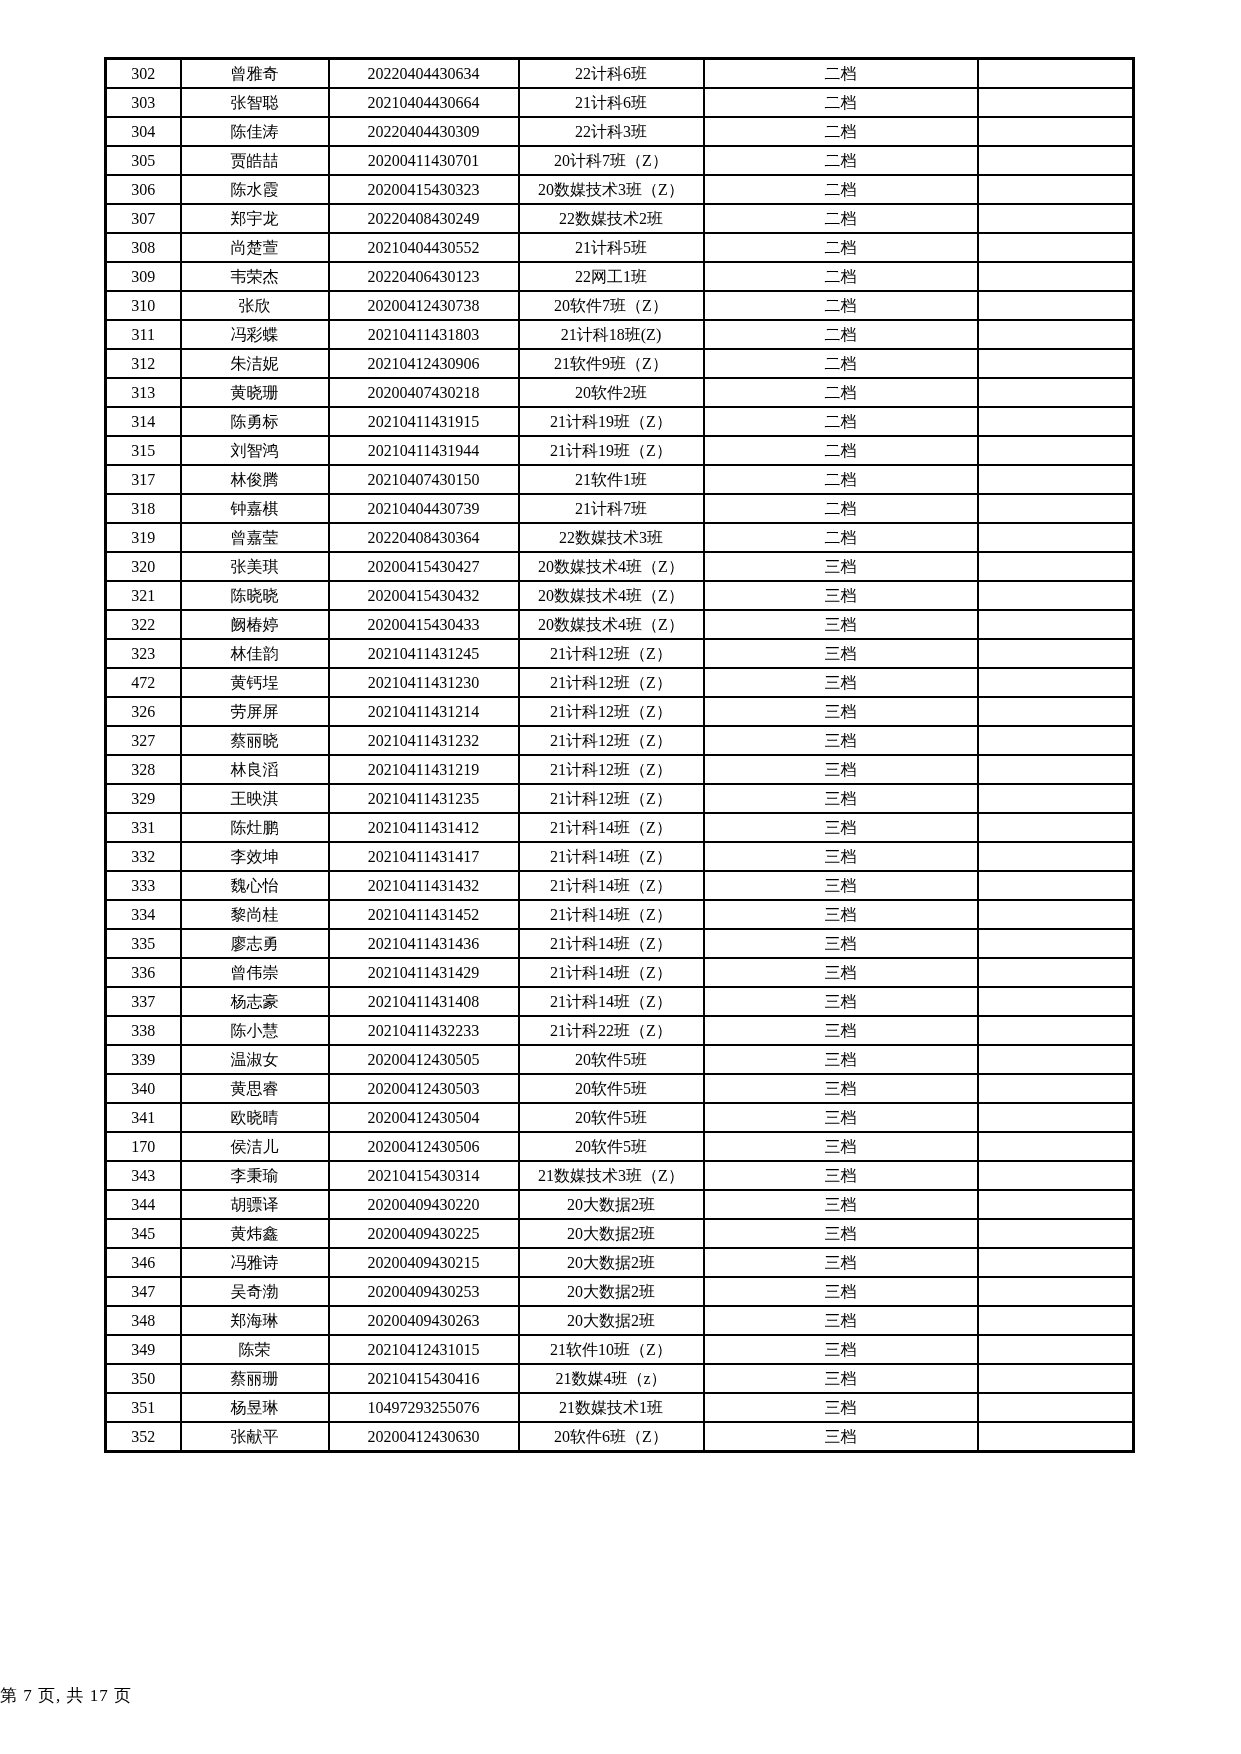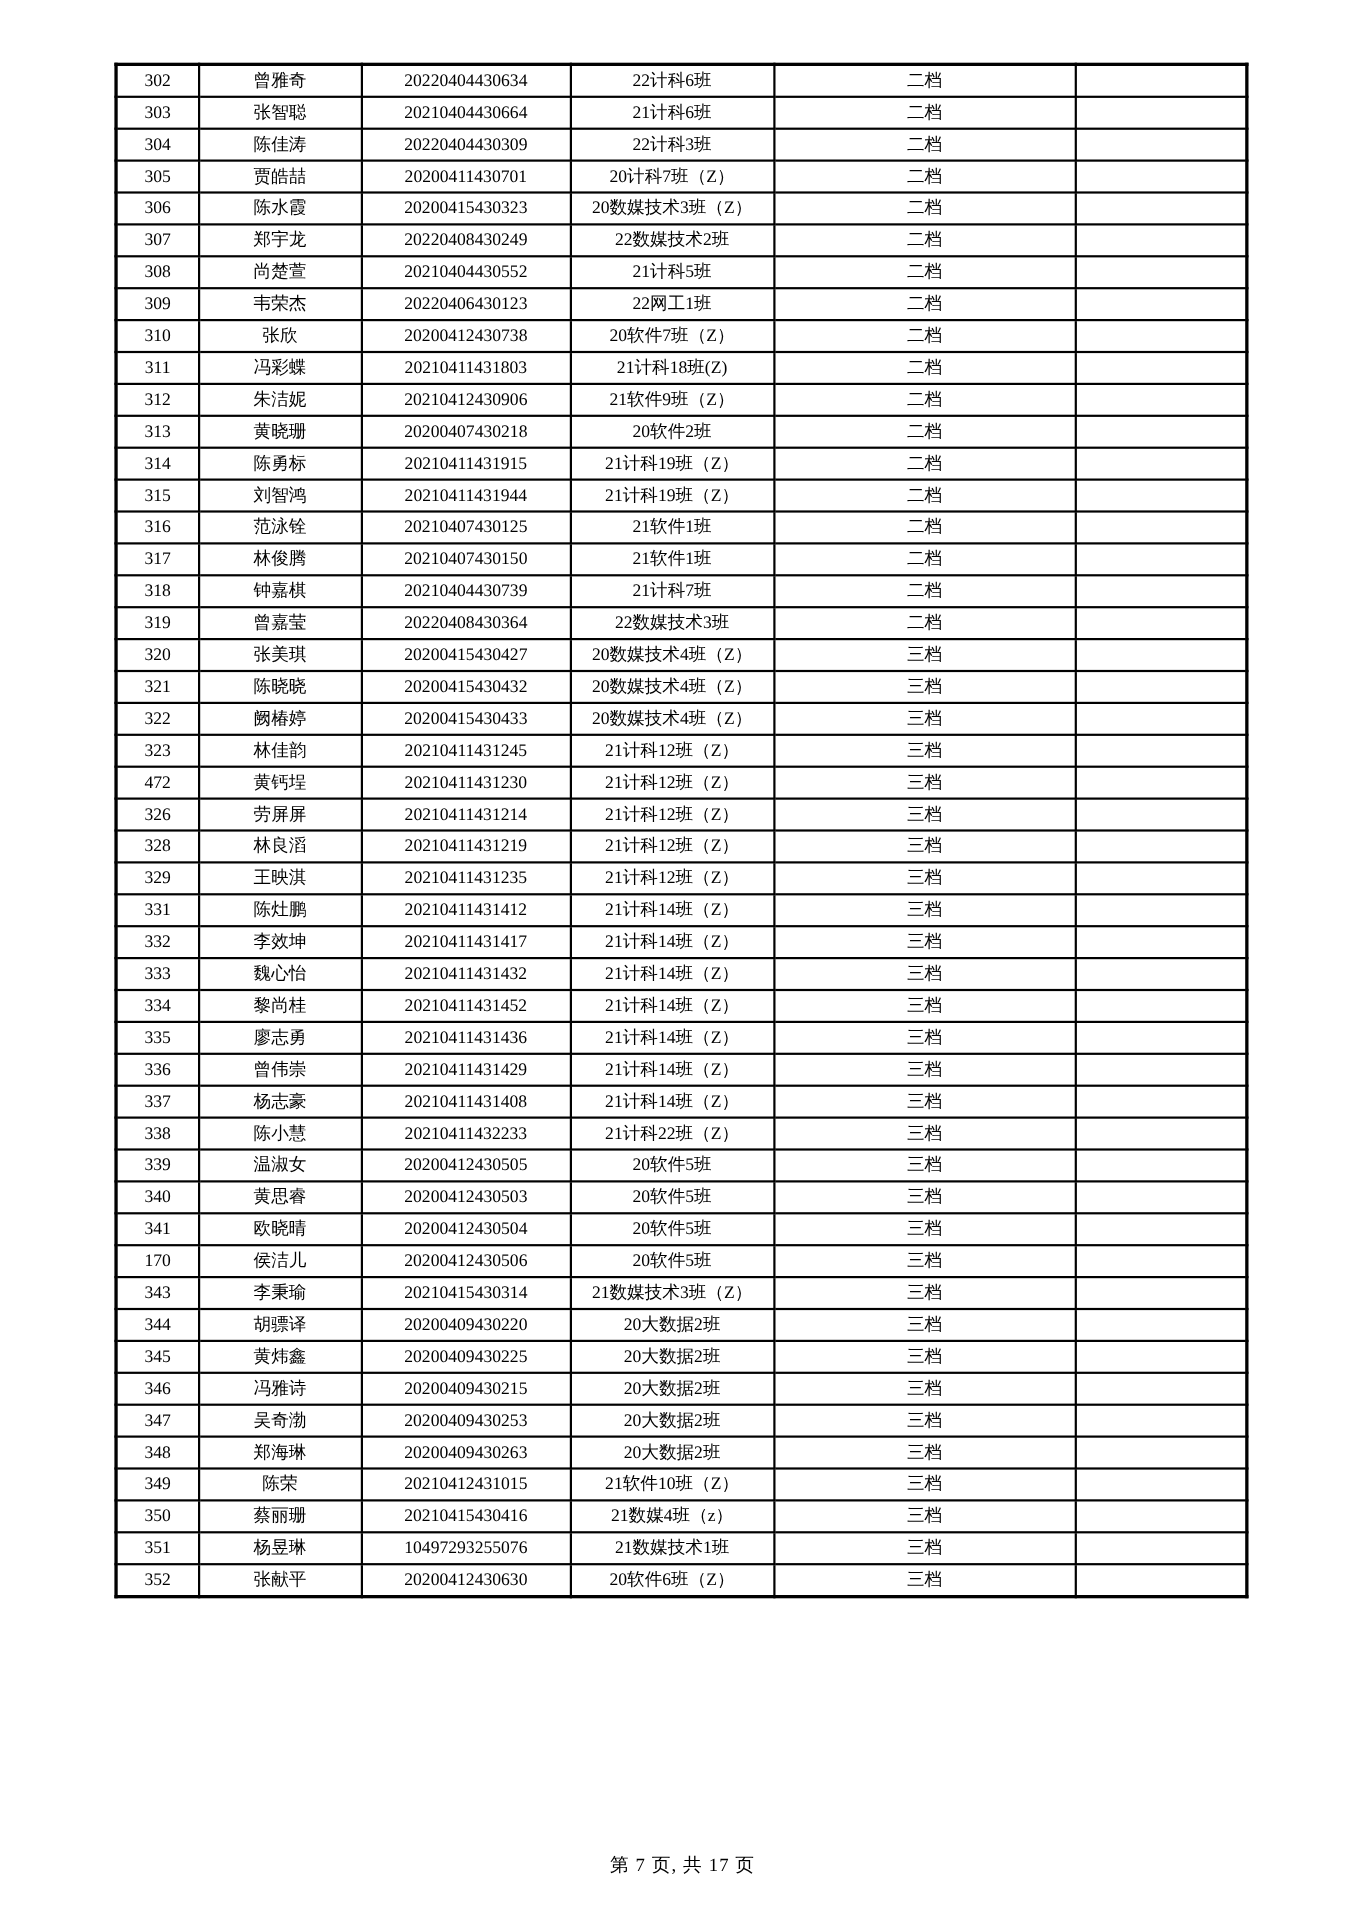--- a/index.html
+++ b/index.html
@@ -34,21 +34,20 @@
     line-height: 1;
     padding: 0;
     overflow: hidden;
     white-space: nowrap;
   }
   .footer {
     position: absolute;
     left: 0;
     top: 1684px;
     width: 1241px;
-    text-align: center;
     font-size: 17px;
     letter-spacing: 1px;
   }
 </style>
 </head>
 <body>
 
 <div class="page">
 
   <table class="roster">
@@ -167,28 +166,20 @@
         </tr>
         <tr>
           <td>315</td>
           <td>刘智鸿</td>
           <td>20210411431944</td>
           <td>21计科19班（Z）</td>
           <td>二档</td>
           <td></td>
         </tr>
         <tr>
-          <td>316</td>
-          <td>范泳铨</td>
-          <td>20210407430125</td>
-          <td>21软件1班</td>
-          <td>二档</td>
-          <td></td>
-        </tr>
-        <tr>
           <td>317</td>
           <td>林俊腾</td>
           <td>20210407430150</td>
           <td>21软件1班</td>
           <td>二档</td>
           <td></td>
         </tr>
         <tr>
           <td>318</td>
           <td>钟嘉棋</td>
@@ -242,20 +233,28 @@
           <td>黄钙埕</td>
           <td>20210411431230</td>
           <td>21计科12班（Z）</td>
           <td>三档</td>
           <td></td>
         </tr>
         <tr>
           <td>326</td>
           <td>劳屏屏</td>
           <td>20210411431214</td>
+          <td>21计科12班（Z）</td>
+          <td>三档</td>
+          <td></td>
+        </tr>
+        <tr>
+          <td>327</td>
+          <td>蔡丽晓</td>
+          <td>20210411431232</td>
           <td>21计科12班（Z）</td>
           <td>三档</td>
           <td></td>
         </tr>
         <tr>
           <td>328</td>
           <td>林良滔</td>
           <td>20210411431219</td>
           <td>21计科12班（Z）</td>
           <td>三档</td>

